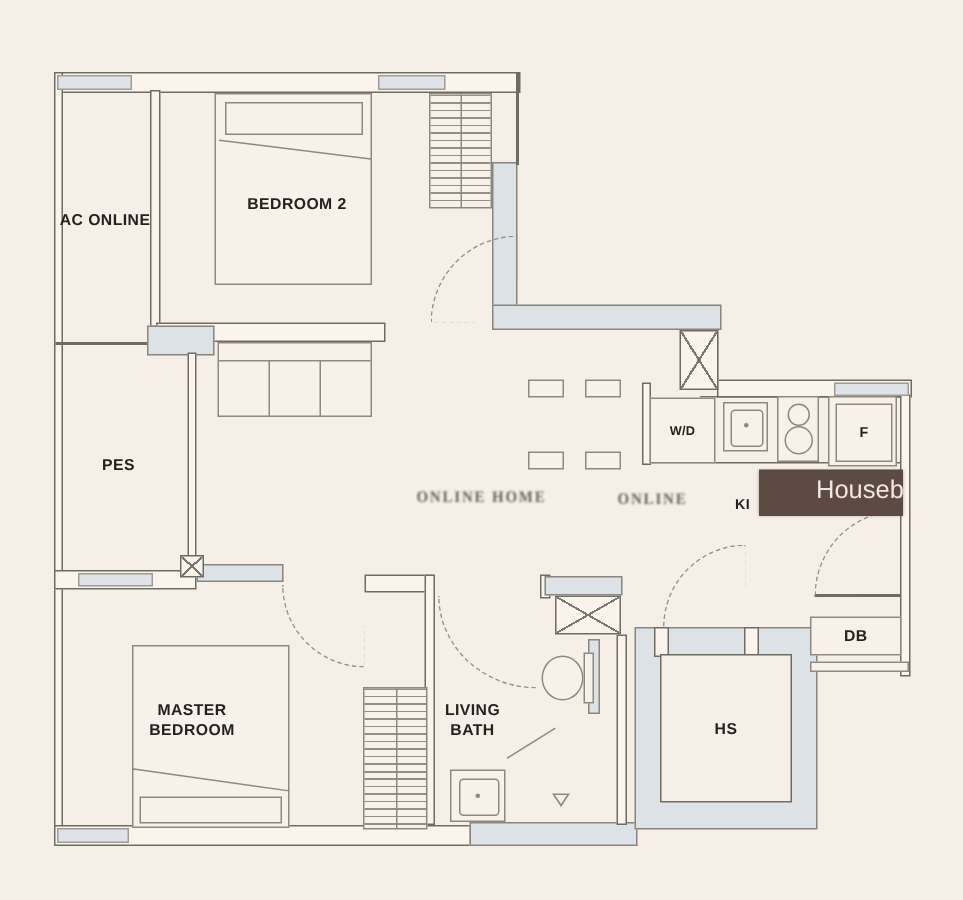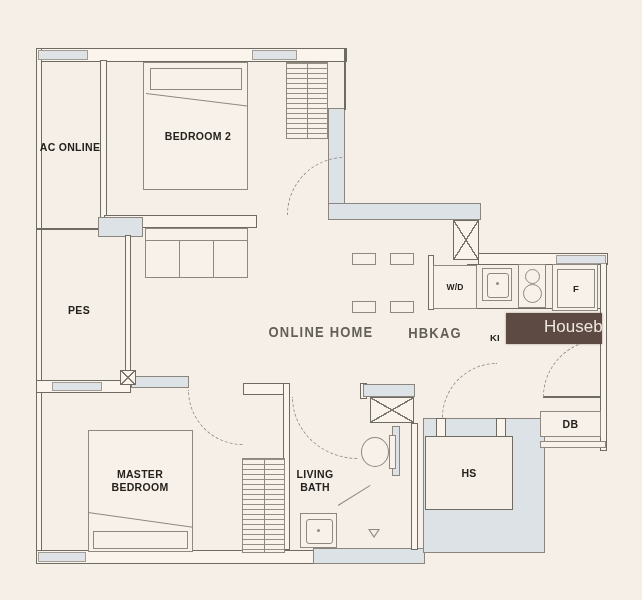--- a/index.html
+++ b/index.html
@@ -25,23 +25,23 @@
   .arc{border:1.3px dashed #96928a;background:transparent;z-index:3;}
   .arc-tl{border-right:none;border-bottom:none;border-radius:100% 0 0 0;}
   .arc-bl{border-right:none;border-top:none;border-radius:0 0 0 100%;}
   
   .lbl{position:absolute;z-index:6;color:#24221e;font-weight:bold;font-size:10.5px;
        letter-spacing:.3px;text-align:center;transform:translate(-50%,-50%);white-space:nowrap;}
   .lbl.small{font-size:8.5px;letter-spacing:.2px;}
   .lbl.wrap{white-space:normal;line-height:1.25;}
   .center-fill{display:flex;align-items:center;justify-content:center;}
   
-  .wm{position:absolute;z-index:7;color:#3a372f;font-weight:bold;font-size:13px;
+  .wm{position:absolute;z-index:7;color:#3a372f;font-weight:bold;font-size:10px;
       letter-spacing:1.2px;filter:blur(.6px);opacity:.78;transform:translate(-50%,-50%) scaleY(1.08);
-      white-space:nowrap;}
+      white-space:nowrap;font-family:Liberation Serif, serif;}
   .brand{position:absolute;z-index:8;background:#5d4a42;overflow:hidden;box-shadow:0 0 2px rgba(90,70,60,.5);}
   .brand span{position:absolute;left:38px;top:4px;color:#efe8e2;font-size:17px;
       font-family:"Liberation Sans", sans-serif;white-space:nowrap;}
   .drain{width:0;height:0;border-left:6px solid transparent;border-right:6px solid transparent;
       border-top:9px solid #8d897f;z-index:5;}
   .drain::after{content:"";position:absolute;left:-4px;top:-8px;width:0;height:0;
       border-left:4px solid transparent;border-right:4px solid transparent;border-top:6px solid #f6efe7;}
 </style>
 </head>
 <body>
@@ -75,21 +75,21 @@
   <div class="abs gwall" style="left:328px;top:203px;width:153px;height:17px"></div>
   <div class="abs ln" style="left:344px;top:48px;width:2px;height:62px"></div>
   <div class="abs xbox" style="left:453px;top:220px;width:26px;height:40px"></div>
   <div class="abs ln" style="left:477px;top:222px;width:2px;height:33px"></div>
   <div class="abs wwall" style="left:478px;top:253px;width:130px;height:12px"></div>
   <div class="abs gblock" style="left:556px;top:255px;width:50px;height:9px"></div>
   <div class="abs wwall" style="left:600px;top:263px;width:7px;height:188px"></div>
   <div class="abs wwall" style="left:428px;top:255px;width:6px;height:55px"></div>
 
   <div class="abs gwall" style="left:423px;top:418px;width:122px;height:135px"></div>
-  <div class="abs room center-fill" style="left:425px;top:436px;width:88px;height:74px">
+  <div class="abs room center-fill" style="left:440px;top:436px;width:88px;height:99px">
     <span class="lbl" style="position:static;transform:none">HS</span>
   </div>
   <div class="abs wwall" style="left:436px;top:418px;width:10px;height:20px"></div>
   <div class="abs wwall" style="left:496px;top:418px;width:10px;height:20px"></div>
 
   <div class="abs furn center-fill" style="left:540px;top:411px;width:61px;height:26px;z-index:4">
     <span class="lbl" style="position:static;transform:none">DB</span>
   </div>
   <div class="abs furn" style="left:540px;top:441px;width:66px;height:7px"></div>
   <div class="abs ln" style="left:543px;top:396px;width:57px;height:2px"></div>
@@ -149,23 +149,23 @@
 
   <div class="abs arc arc-tl" style="left:287px;top:157px;width:58px;height:58px"></div>
   <div class="abs arc arc-bl" style="left:188px;top:390px;width:55px;height:55px"></div>
   <div class="abs arc arc-bl" style="left:292px;top:397px;width:66px;height:62px"></div>
   <div class="abs arc arc-tl" style="left:442px;top:363px;width:55px;height:55px"></div>
   <div class="abs arc arc-tl" style="left:543px;top:340px;width:57px;height:57px"></div>
 
   <span class="lbl" style="left:70px;top:147px">AC ONLINE</span>
   <span class="lbl" style="left:198px;top:136px">BEDROOM 2</span>
   <span class="lbl" style="left:79px;top:310px">PES</span>
-  <span class="lbl wrap" style="left:140px;top:481px;width:72px">MASTER BEDROOM</span>
+  <span class="lbl wrap" style="left:128px;top:481px;width:72px">MASTER BEDROOM</span>
   <span class="lbl wrap" style="left:315px;top:481px;width:60px">LIVING BATH</span>
   <span class="lbl" style="left:495px;top:337px;font-size:9.5px">KI</span>
 
   <span class="wm" style="left:321px;top:332px">ONLINE HOME</span>
-  <span class="wm" style="left:435px;top:333px">HBKAG</span>
+  <span class="wm" style="left:435px;top:333px">ONLINE</span>
   <div class="brand" style="left:506px;top:313px;width:96px;height:31px">
     <span>Housebe</span>
   </div>
 
 </div>
 
 </body></html>

